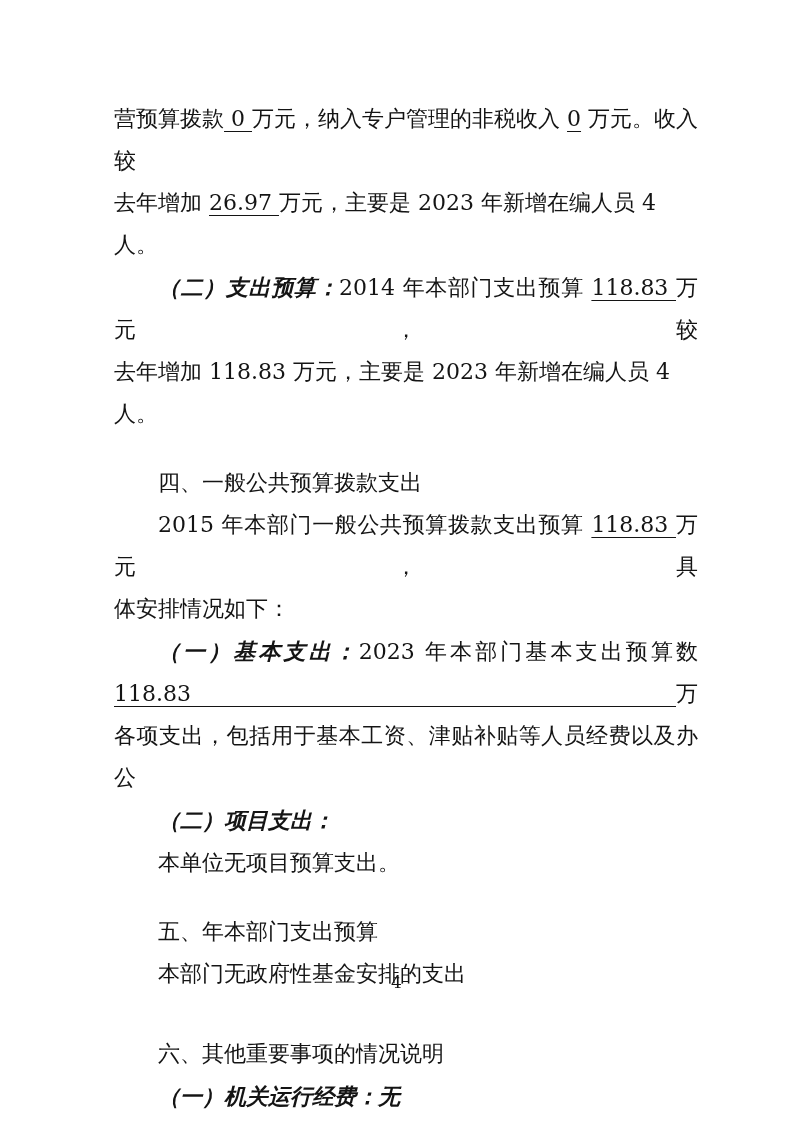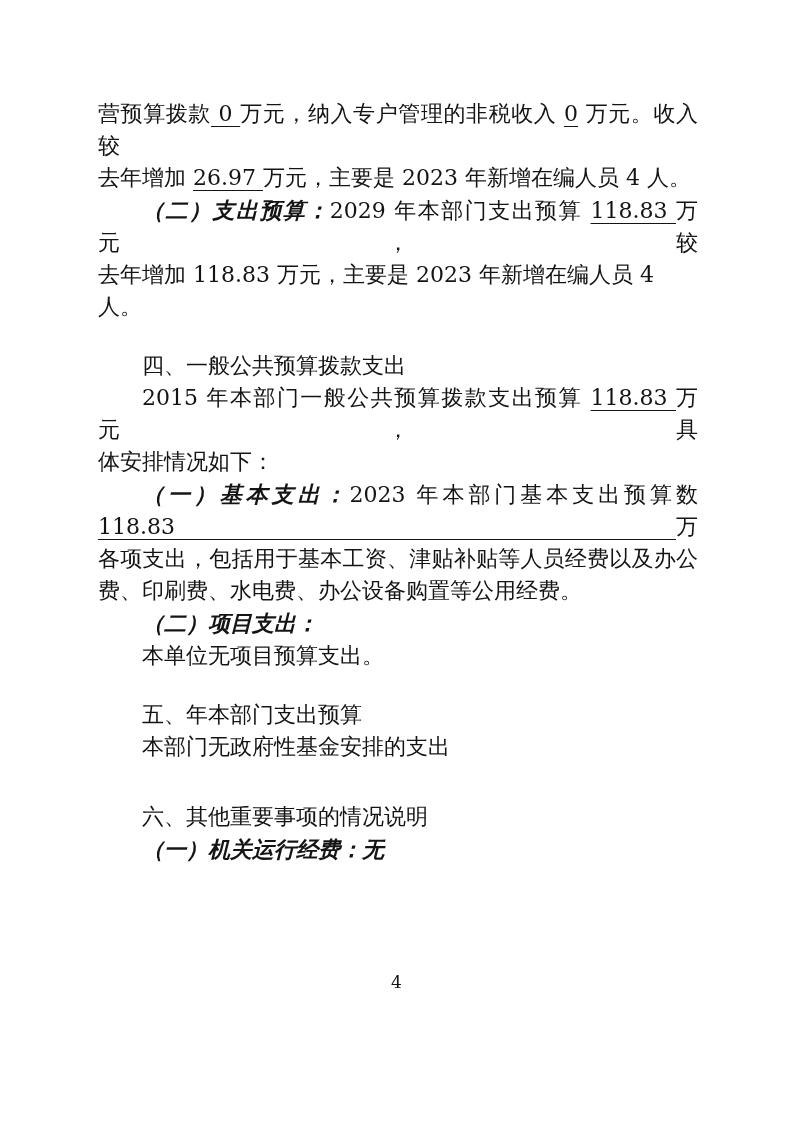--- a/index.html
+++ b/index.html
@@ -2,21 +2,21 @@
 <html><head>
 <meta charset="utf-8">
 <style>
   html, body { margin: 0; padding: 0; background: #ffffff; }
   .page {
     width: 793px; height: 1122px; position: relative;
     background: #ffffff; color: #141414; overflow: hidden;
     font-family: "DejaVu Serif", "Liberation Serif", serif;
   }
   .content { position: absolute; left: 98px; top: 98px; width: 600px; }
-  .line { font-size: 22px; line-height: 32px; white-space: normal; }
+  .line { font-size: 22px; line-height: 42px; white-space: normal; margin-left: 16px; }
   .line.fill {
     text-align: justify;
     text-align-last: justify;
     text-justify: inter-character;
   }
   .line.indent { text-indent: 44px; }
   .heading {
     font-family: "DejaVu Sans", "Liberation Sans", sans-serif;
     font-weight: 400; font-size: 22px;
   }
@@ -33,28 +33,27 @@
     text-align: center; font-size: 17px; line-height: 28px; color: #141414;
   }
 </style>
 </head>
 <body>
 
 <div class="page">
   <div class="content">
       <div class="line body fill"><span>营预算拨款</span><span class="u"> 0 </span><span>万元，纳入专户管理的非税收入 </span><span class="u">0</span><span> 万元。收入较</span></div>
       <div class="line body"><span>去年增加 </span><span class="u">26.97 </span><span>万元，主要是 2023 年新增在编人员 4 人。</span></div>
-      <div class="line body indent fill"><span class="b">（二）支出预算：</span><span>2029 年本部门支出预算 </span><span class="u">118.83 </span><span>万元，较</span></div>
+      <div class="line body indent fill"><span class="b">（二）支出预算：</span><span>2014 年本部门支出预算 </span><span class="u">118.83 </span><span>万元，较</span></div>
       <div class="line body"><span>去年增加 118.83 万元，主要是 2023 年新增在编人员 4 人。</span></div>
       <div class="line heading indent gap-md"><span>四、一般公共预算拨款支出</span></div>
       <div class="line body indent fill"><span>2015 年本部门一般公共预算拨款支出预算 </span><span class="u">118.83 </span><span>万元，具</span></div>
       <div class="line body"><span>体安排情况如下：</span></div>
       <div class="line body indent fill"><span class="b">（一）基本支出：</span><span>2023 年本部门基本支出预算数 </span><span class="u">118.83 </span><span>万</span></div>
       <div class="line body fill"><span>各项支出，包括用于基本工资、津贴补贴等人员经费以及办公</span></div>
-      <div class="line body"><span>费、印刷费、水电费、办公设备购置等公用经费。</span></div>
       <div class="line body indent"><span class="b">（二）项目支出：</span></div>
       <div class="line body indent"><span>本单位无项目预算支出。</span></div>
       <div class="line heading indent gap-md"><span>五、年本部门支出预算</span></div>
       <div class="line body indent"><span>本部门无政府性基金安排的支出</span></div>
       <div class="line heading indent gap-lg"><span>六、其他重要事项的情况说明</span></div>
       <div class="line body indent"><span class="b">（一）机关运行经费：无</span></div>
       <div class="line body indent"></div>
     </div>
   <div class="page-number">4</div>
 </div>

